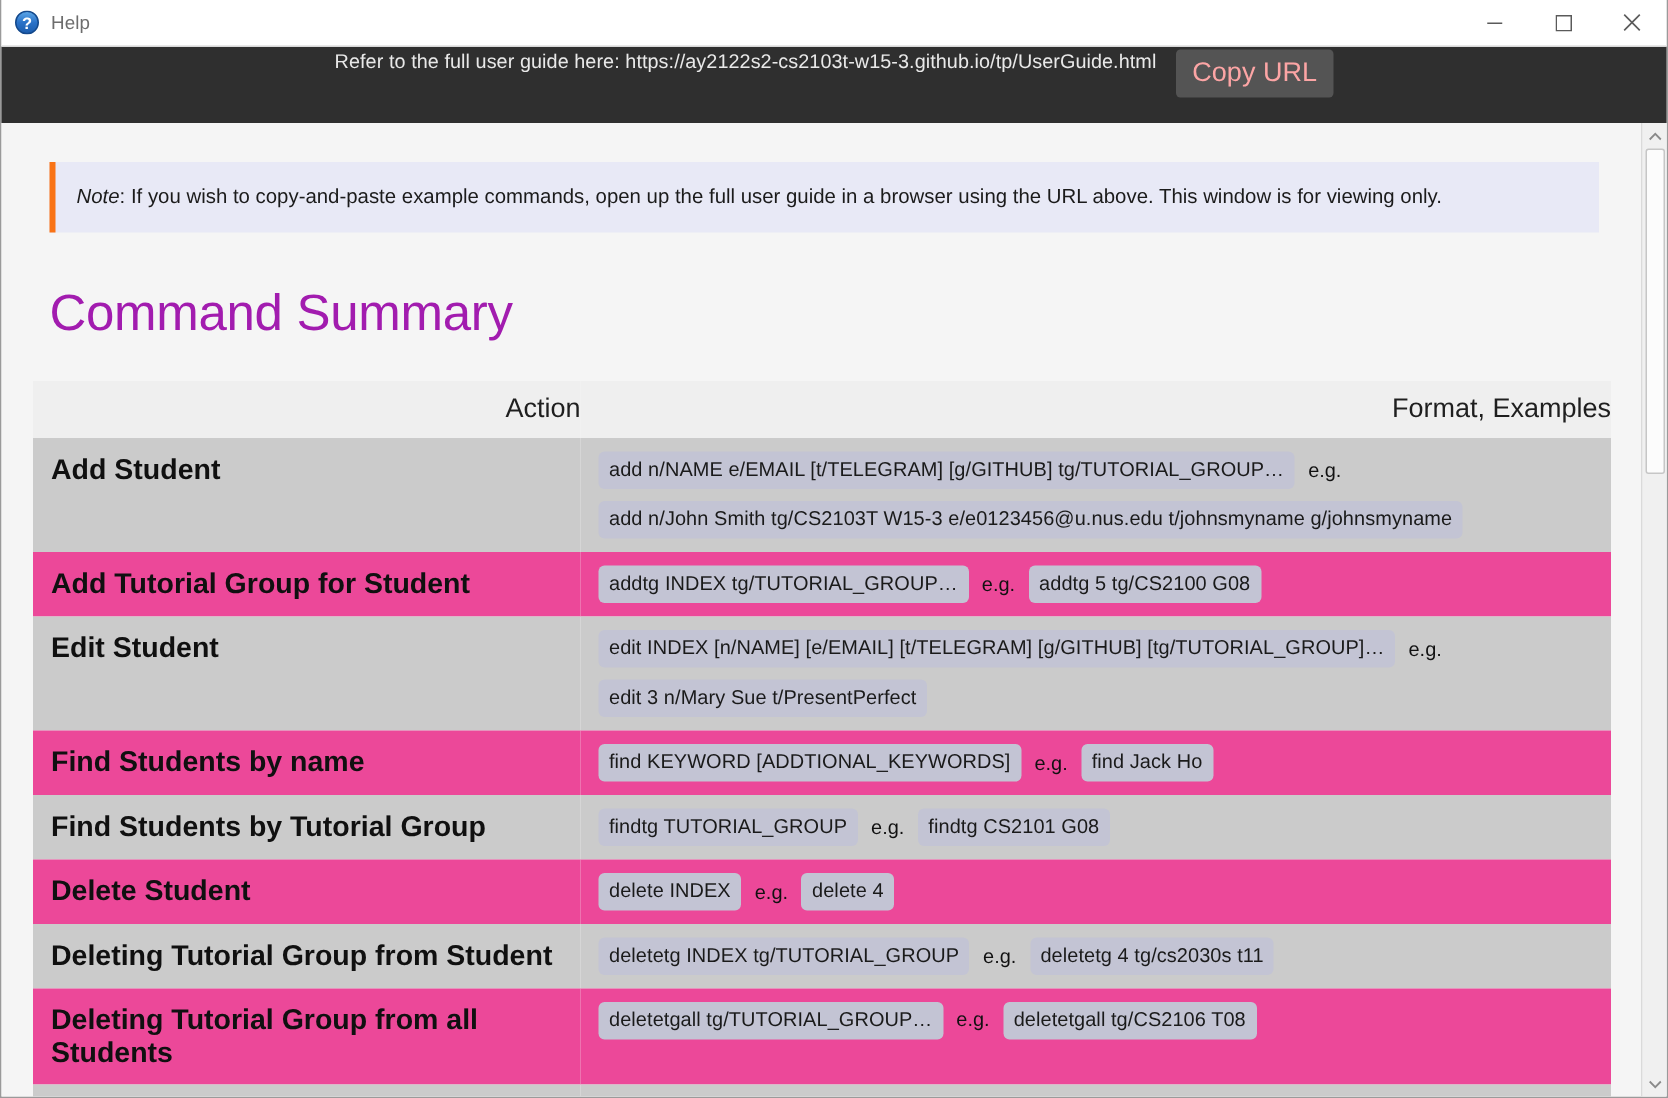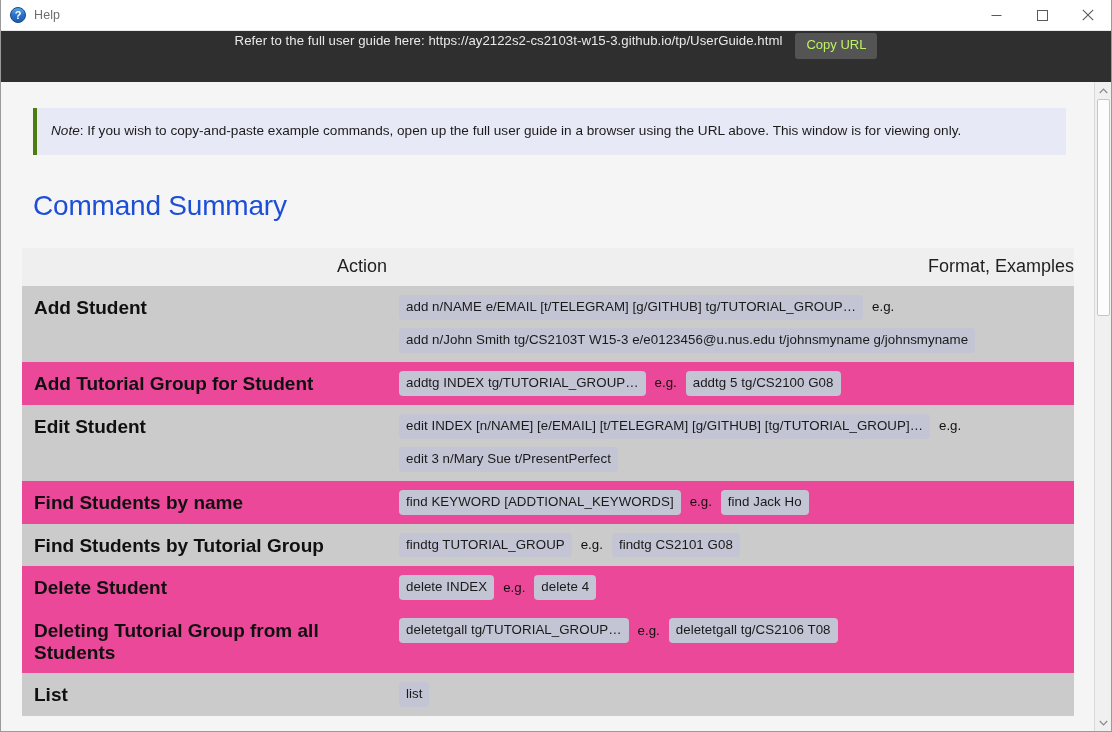--- a/index.html
+++ b/index.html
@@ -68,22 +68,22 @@
     padding-top: 2px;
   }
   .url-text {
     color: #e9e9e9;
     font-size: 13.2px;
     letter-spacing: .05px;
     white-space: nowrap;
   }
   .copy-url-btn {
     background: #545454;
-    color: #bef264;
-    font-size: 13px;
+    color: #fca5a5;
+    font-size: 18px;
     font-family: "Liberation Sans", sans-serif;
     border: none;
     border-radius: 3px;
     padding: 5px 11px 6px 11px;
     cursor: default;
     line-height: 1.15;
   }
 
   
   .content-wrap {
@@ -97,33 +97,33 @@
     flex: 1 1 auto;
     overflow: hidden;
     position: relative;
     padding: 0;
   }
 
   
   .note {
     margin: 26px 28px 0 32px;
     background: #e8e9f6;
-    border-left: 4px solid #4d7c0f;
+    border-left: 4px solid #f97316;
     padding: 12px 16px 13px 14px;
     color: #1b1b1b;
     font-size: 13.6px;
     line-height: 1.62;
     max-width: 1040px;
   }
   .note i { font-style: italic; }
 
   h1.page-title {
-    font-size: 28px;
+    font-size: 34px;
     font-weight: 400;
-    color: #1d4ed8;
+    color: #a21caf;
     margin: 36px 0 0 32px;
     letter-spacing: -0.2px;
     line-height: 1.1;
   }
 
   
   table.cmd {
     border-collapse: collapse;
     width: 1052px;
     margin: 26px 0 0 21px;
@@ -340,20 +340,30 @@
             <tr class="even">
               <td class="action">Delete Student</td>
               <td>
                 <div class="fmt-line">
                   <code class="chip">delete INDEX</code>
                   <span class="eg">e.g.</span>
                   <code class="chip">delete 4</code>
                 </div>
               </td>
             </tr>
+            <tr class="odd">
+              <td class="action">Deleting Tutorial Group from Student</td>
+              <td>
+                <div class="fmt-line">
+                  <code class="chip">deletetg INDEX tg/TUTORIAL_GROUP</code>
+                  <span class="eg">e.g.</span>
+                  <code class="chip">deletetg 4 tg/cs2030s t11</code>
+                </div>
+              </td>
+            </tr>
             <tr class="even">
               <td class="action">Deleting Tutorial Group from all Students</td>
               <td>
                 <div class="fmt-line">
                   <code class="chip">deletetgall tg/TUTORIAL_GROUP…</code>
                   <span class="eg">e.g.</span>
                   <code class="chip">deletetgall tg/CS2106 T08</code>
                 </div>
               </td>
             </tr>

